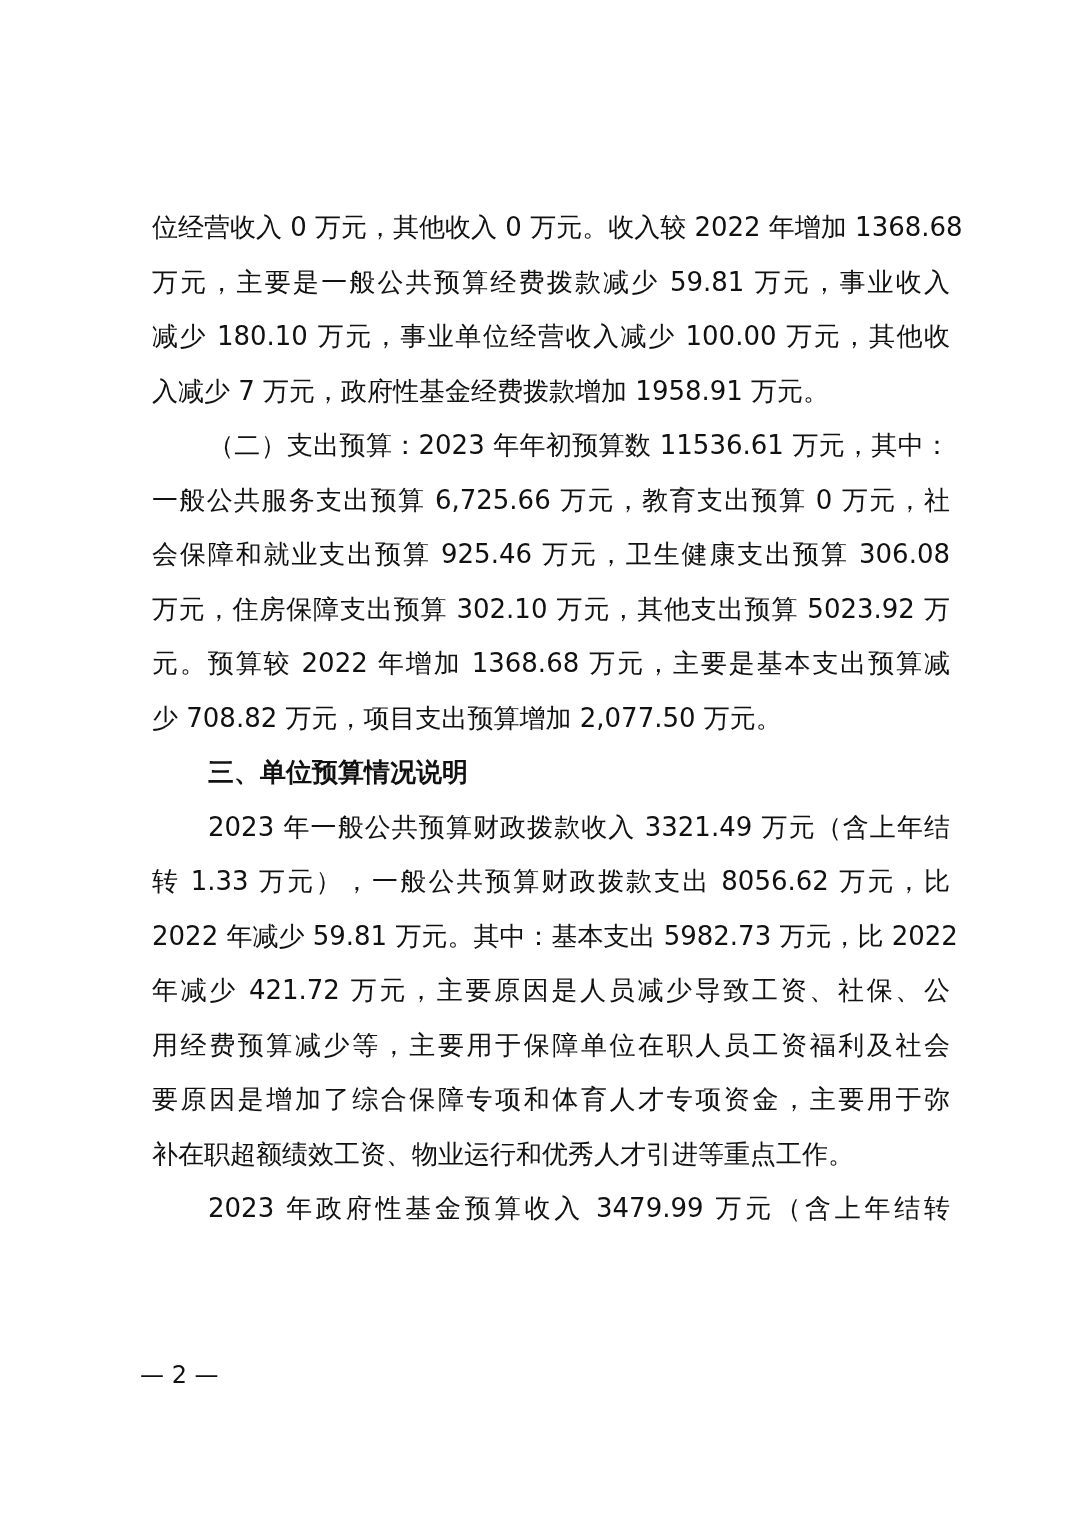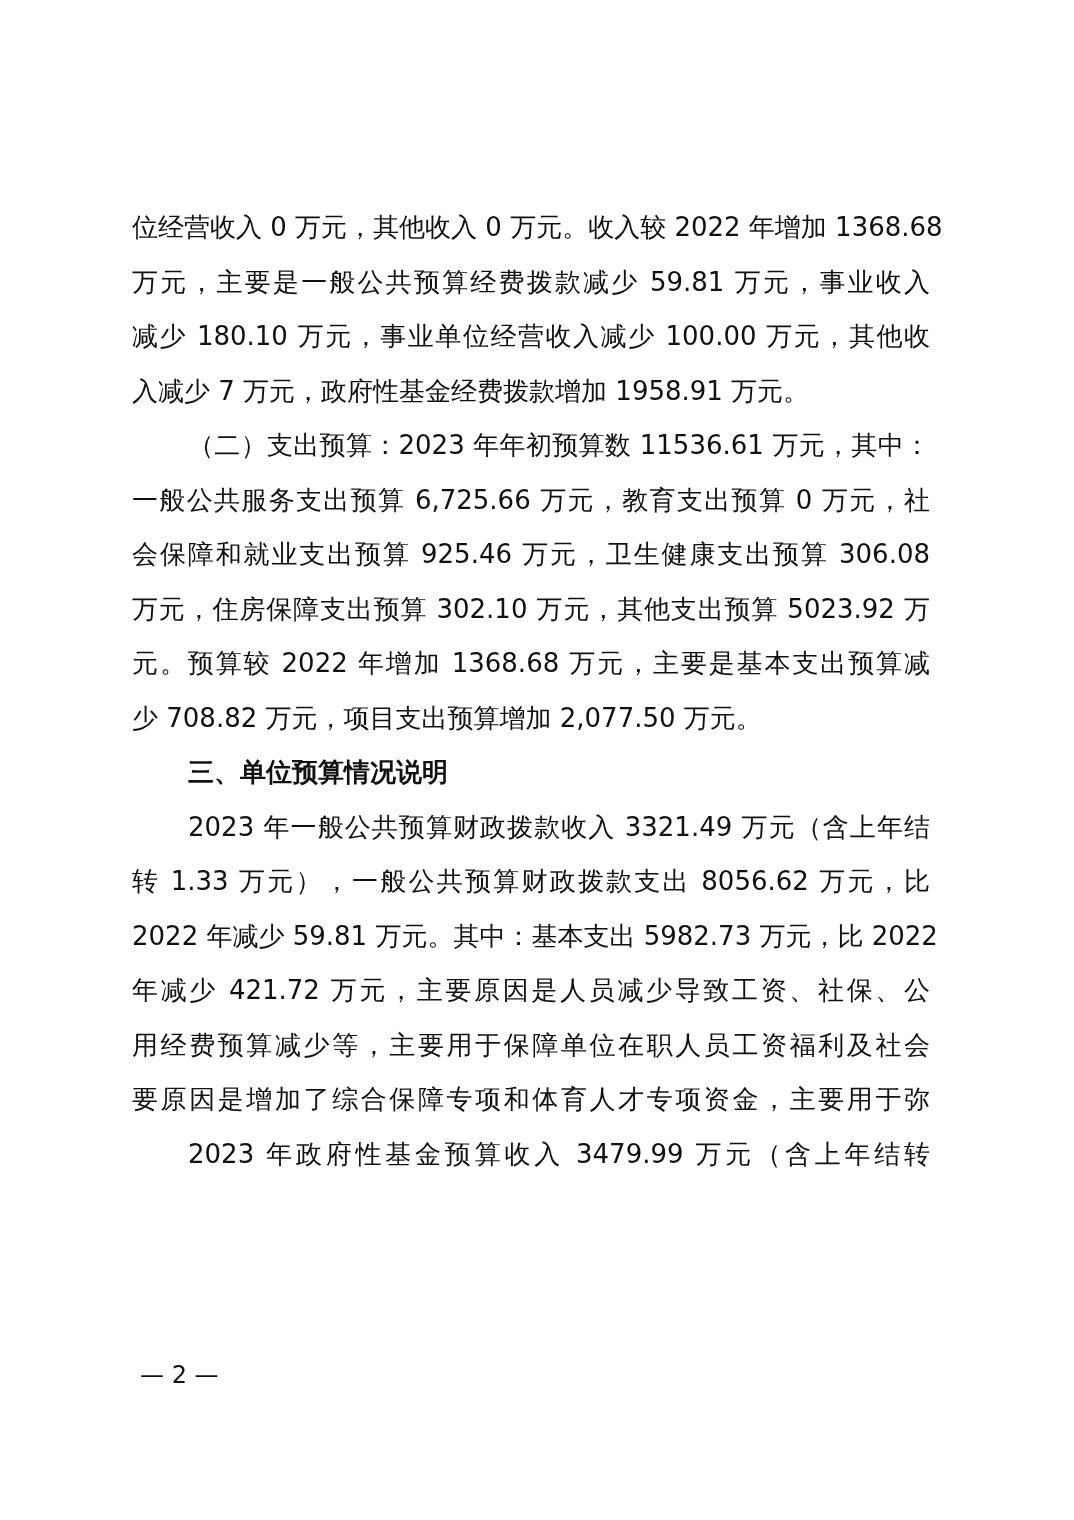--- a/index.html
+++ b/index.html
@@ -10,21 +10,21 @@
     body {
       width: 1074px;
       height: 1520px;
       position: relative;
       overflow: hidden;
       font-family: "DejaVu Sans", "Liberation Sans", sans-serif;
       color: #111111;
     }
     .page {
       position: absolute;
-      left: 132px;
+      left: 152px;
       top: 200px;
       width: 798px;
     }
     .line {
       height: 54.5px;
       line-height: 54.5px;
       font-size: 26px;
       white-space: nowrap;
       text-align: justify;
       text-align-last: justify;
@@ -73,20 +73,21 @@
     <div class="line indent last heading">三、单位预算情况说明</div>
   </div>
 
   <div>
     <div class="line indent">2023 年一般公共预算财政拨款收入 3321.49 万元（含上年结</div>
     <div class="line">转 1.33 万元），一般公共预算财政拨款支出 8056.62 万元，比</div>
     <div class="line">2022 年减少 59.81 万元。其中：基本支出 5982.73 万元，比 2022</div>
     <div class="line">年减少 421.72 万元，主要原因是人员减少导致工资、社保、公</div>
     <div class="line">用经费预算减少等，主要用于保障单位在职人员工资福利及社会</div>
     <div class="line">要原因是增加了综合保障专项和体育人才专项资金，主要用于弥</div>
+    <div class="line last">补在职超额绩效工资、物业运行和优秀人才引进等重点工作。</div>
   </div>
 
   <div>
     <div class="line indent">2023 年政府性基金预算收入 3479.99 万元（含上年结转</div>
   </div>
 
 </div>
 
 <div class="footer">— 2 —</div>
 

